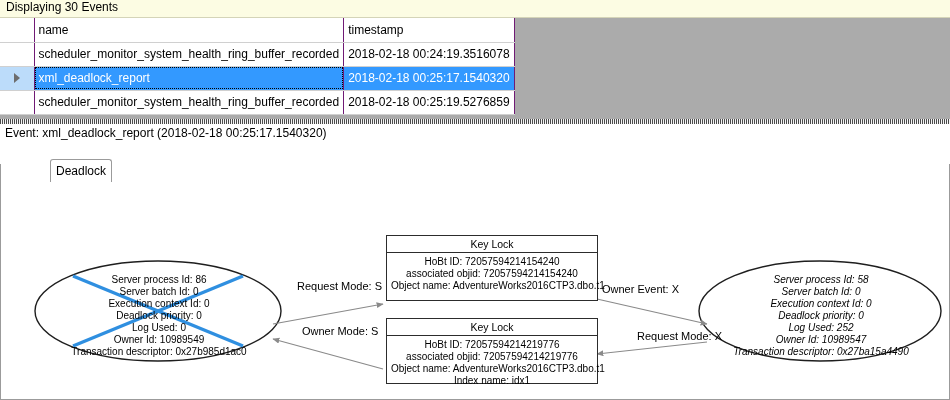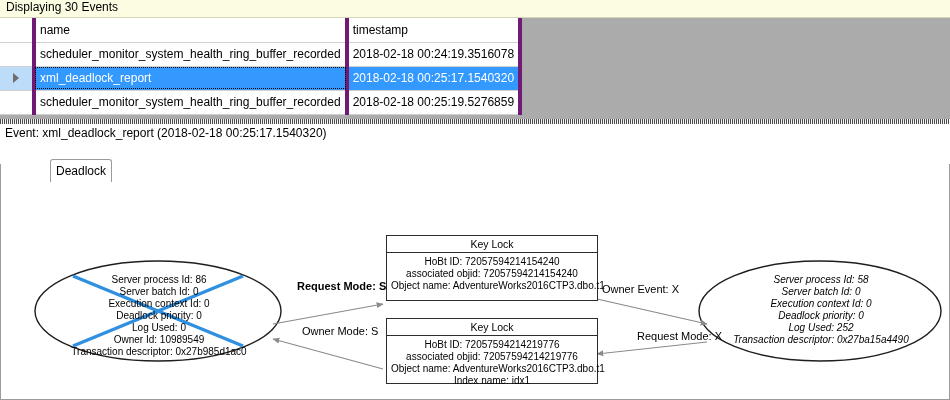--- a/index.html
+++ b/index.html
@@ -40,21 +40,21 @@
     width: 950px; height: 101px;
     background: #ababab;
     box-sizing: border-box;
   }
   .grid-table {
     border-collapse: collapse;
     table-layout: fixed;
     background: #ffffff;
   }
   .grid-table td, .grid-table th {
-    border-right: 4px solid #701a75;
+    border-right: 1px solid #701a75;
     border-bottom: 1px solid #d0d0d0;
     padding: 0 4px;
     font-weight: normal;
     font-size: 12px;
     text-align: left;
     height: 24px;
     box-sizing: border-box;
     white-space: nowrap;
     overflow: hidden;
     vertical-align: middle;
@@ -284,20 +284,21 @@
         <div>Owner Id: 10989549</div>
         <div>Transaction descriptor: 0x27b985d1ac0</div>
       </div>
 
       <div class="proc-label" style="left:700px; top:110px; width:240px;font-style:italic;">
         <div>Server process Id: 58</div>
         <div>Server batch Id: 0</div>
         <div>Execution context Id: 0</div>
         <div>Deadlock priority: 0</div>
         <div>Log Used: 252</div>
+        <div>Owner Id: 10989547</div>
         <div>Transaction descriptor: 0x27ba15a4490</div>
       </div>
 
       <div class="reslock" style="left:385px; top:71px; width:212px; height:66px;">
         <div class="rl-head">Key Lock</div>
         <div class="rl-body">
           <div>HoBt ID: 72057594214154240</div>
           <div>associated objid: 72057594214154240</div>
           <div>Object name: AdventureWorks2016CTP3.dbo.t1</div>
         </div>
@@ -306,21 +307,21 @@
       <div class="reslock" style="left:385px; top:154px; width:212px; height:66px;">
         <div class="rl-head">Key Lock</div>
         <div class="rl-body">
           <div>HoBt ID: 72057594214219776</div>
           <div>associated objid: 72057594214219776</div>
           <div>Object name: AdventureWorks2016CTP3.dbo.t1</div>
           <div>Index name: idx1</div>
         </div>
       </div>
 
-      <div class="edge-label" style="left:296px; top:116px;font-weight:bold;">Request Mode: S</div>
+      <div class="edge-label" style="left:296px; top:116px;">Request Mode: S</div>
       <div class="edge-label" style="left:301px; top:161px;">Owner Mode: S</div>
       <div class="edge-label" style="left:601px; top:119px;">Owner Event: X</div>
       <div class="edge-label" style="left:595px; top:166px;padding-left:41px;">Request Mode: X</div>
 
     </div>
   </div>
 
 </div>
 
 </body></html>

